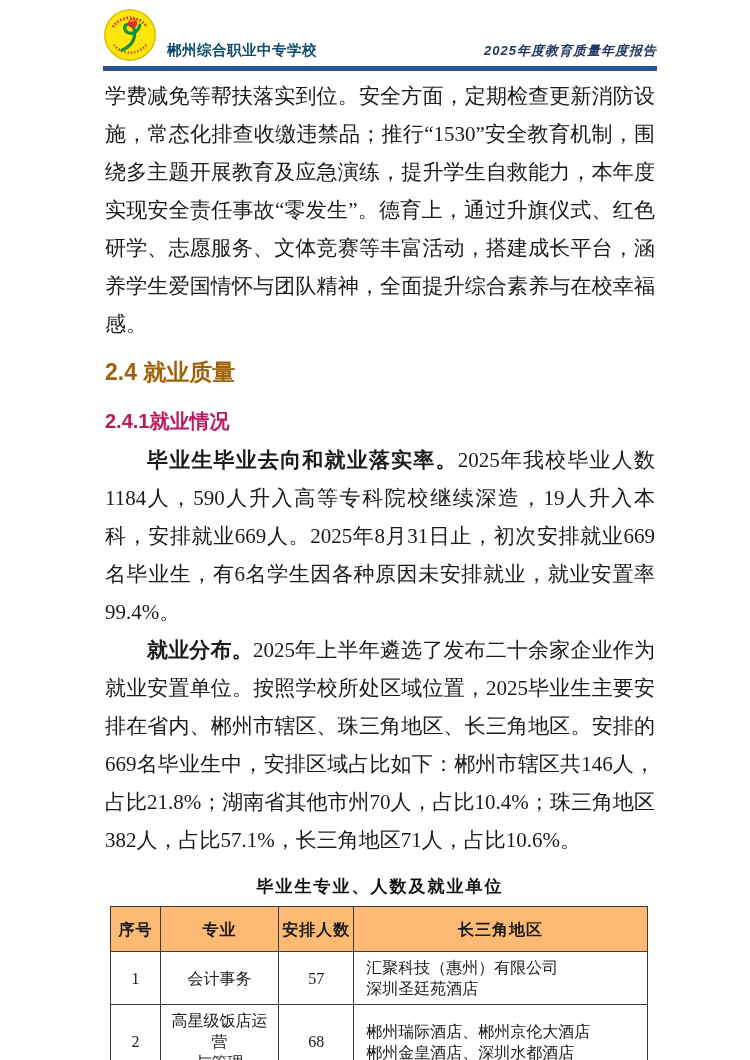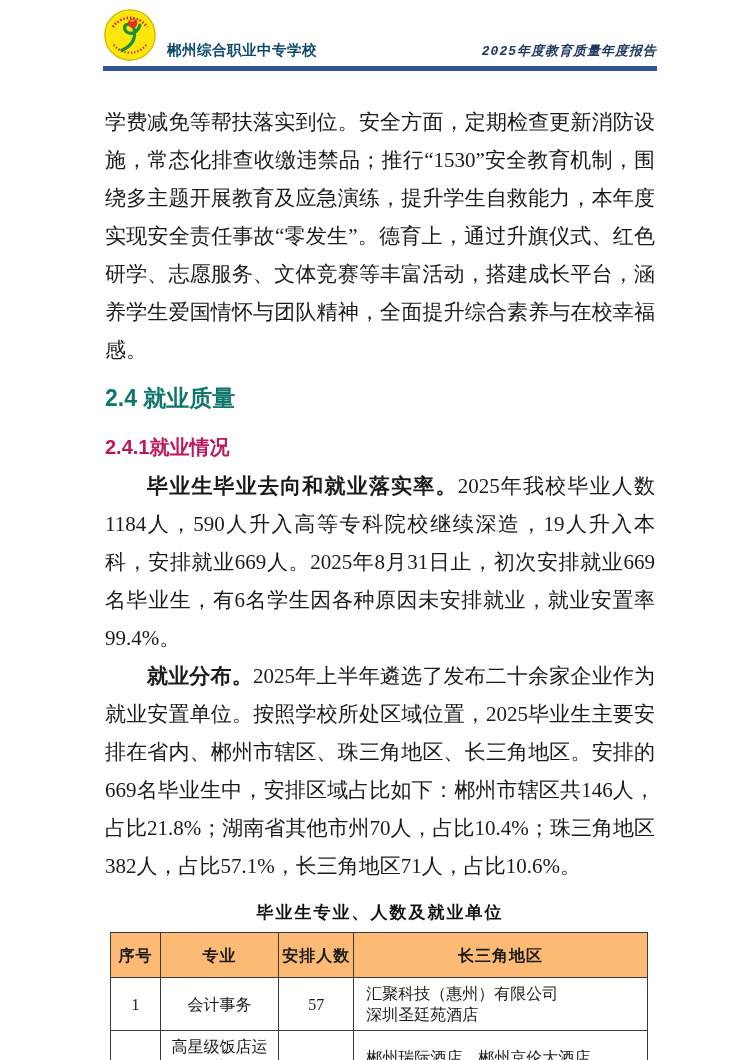--- a/index.html
+++ b/index.html
@@ -25,55 +25,55 @@
     font-family: "Liberation Sans", "DejaVu Sans", sans-serif;
     font-weight: bold;
     font-size: 14.5px;
     color: #0c4a6e;
     margin-left: 10px;
     padding-bottom: 2px;
     letter-spacing: 0.5px;
   }
   .report-title {
     margin-left: auto;
-    font-family: Liberation Mono, monospace;
+    font-family: Liberation Sans, sans-serif;
     font-style: italic;
     font-weight: bold;
     font-size: 13px;
     color: #1f3864;
     padding-bottom: 2px;
     letter-spacing: 1px;
   }
   .header-rule {
     margin: 0 93px 0 103px;
     height: 2px;
     border-top: 3px solid #2f5496;
     border-bottom: 2px solid #2f5496;
   }
   
   .content {
-    padding: 32px 95px 0 105px;
+    padding: 6px 95px 0 105px;
   }
   .para {
     font-size: 21px;
     line-height: 38px;
     text-align: justify;
     text-align-last: left;
     color: #1a1a1a;
   }
   .para.indent { text-indent: 2em; }
   .bold-lead {
     font-family: "Liberation Sans", "DejaVu Sans", sans-serif;
     font-weight: bold;
   }
   .heading-2 {
     font-family: "Liberation Sans", "DejaVu Sans", sans-serif;
     font-weight: bold;
     font-size: 23px;
-    color: #0f766e;
+    color: #a16207;
     margin-top: 14px;
   }
   .heading-3 {
     font-family: "Liberation Sans", "DejaVu Sans", sans-serif;
     font-weight: bold;
     font-size: 20px;
     color: #be185d;
     margin-top: 20px;
     margin-bottom: 6px;
   }

